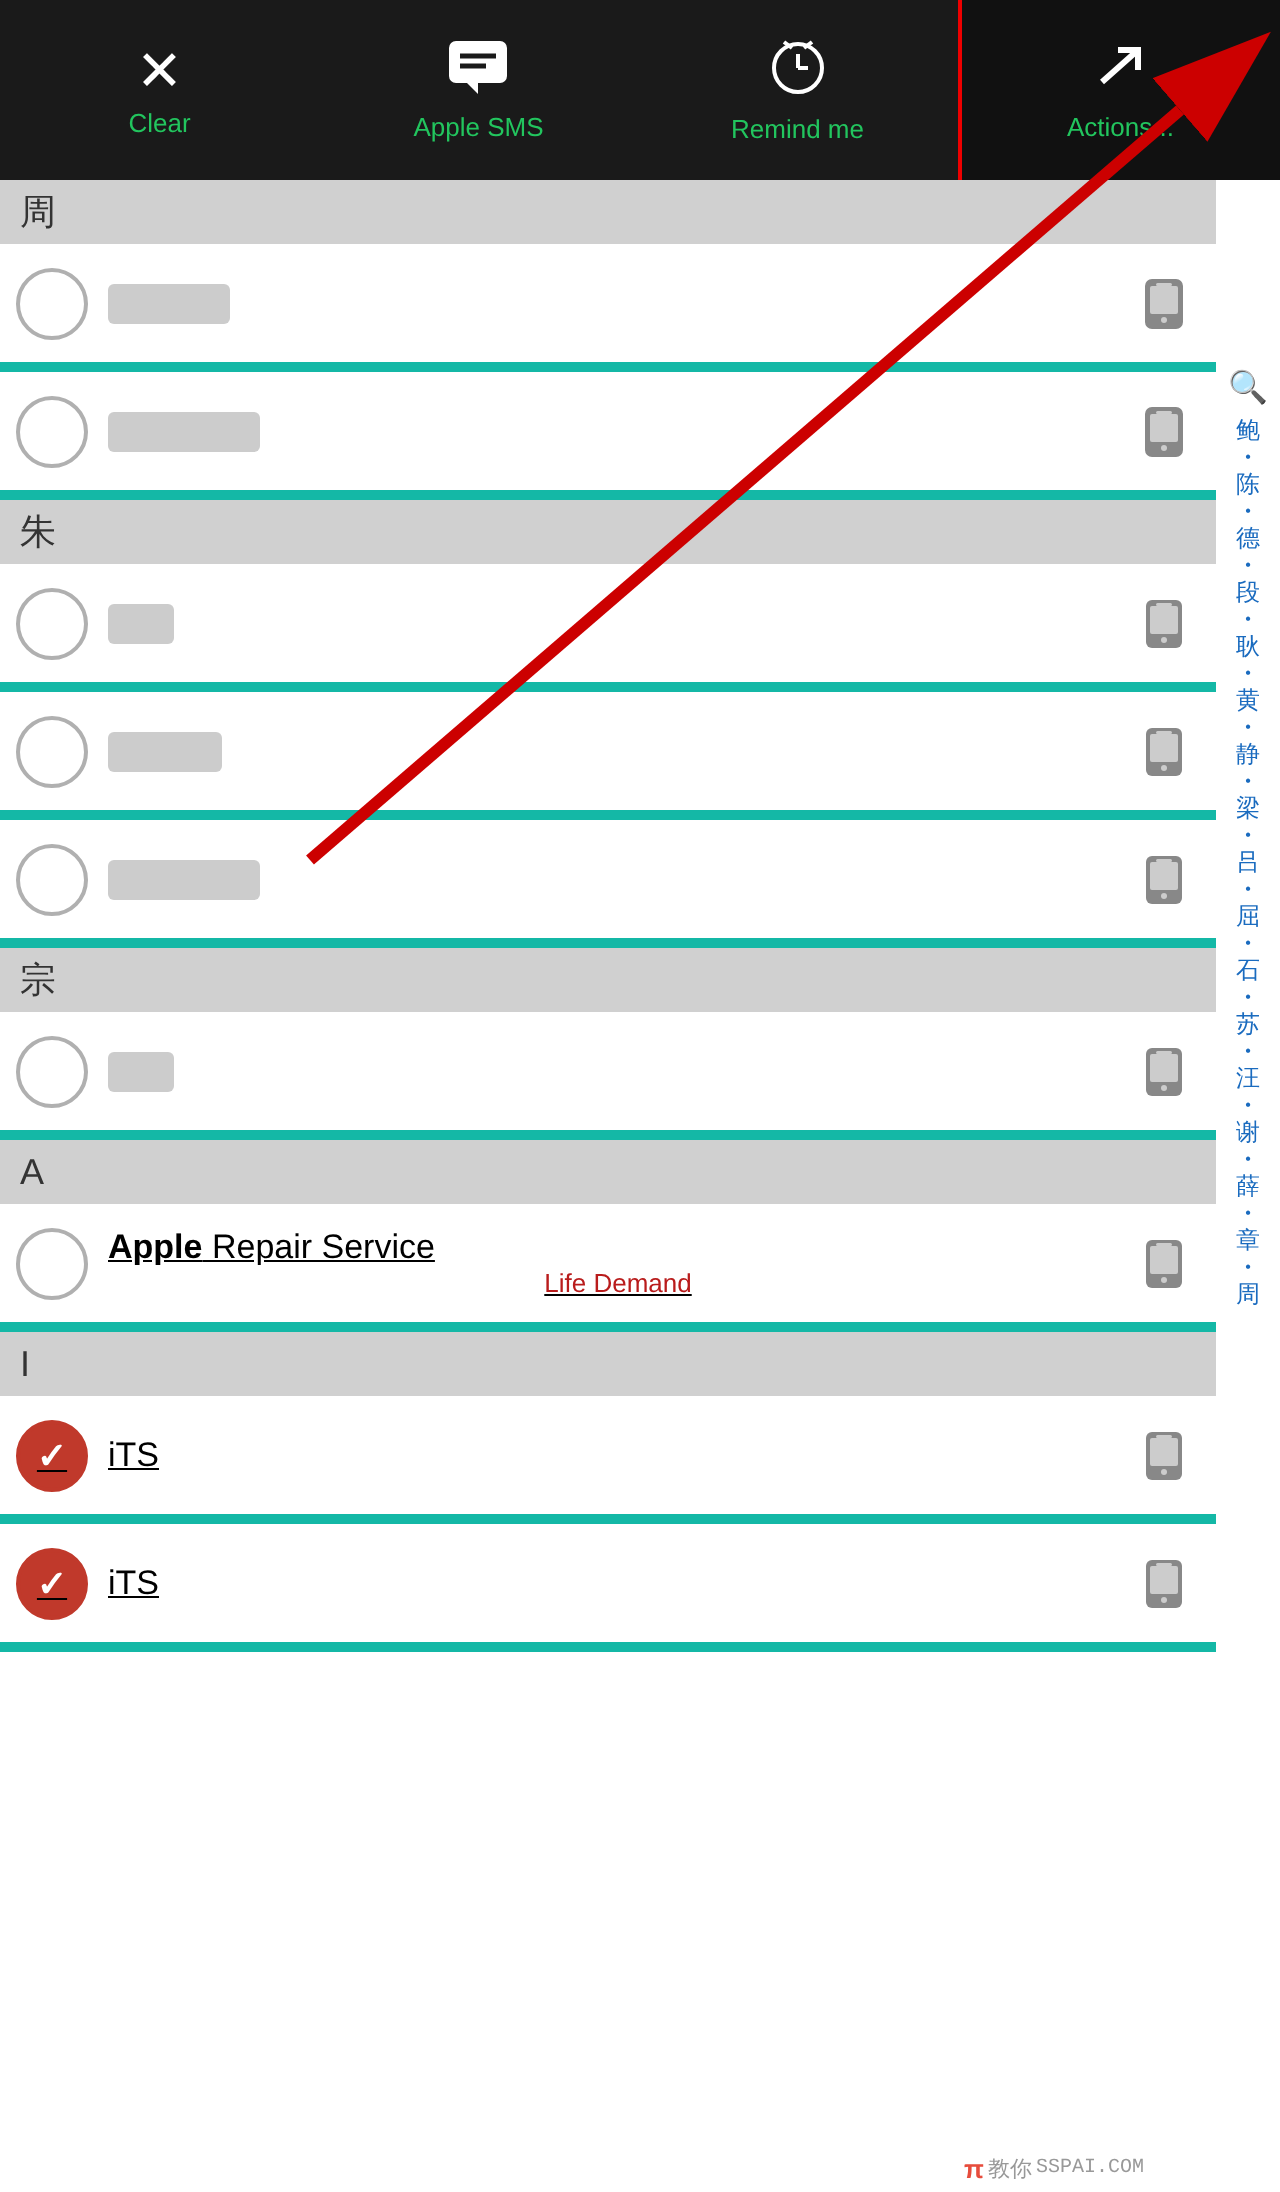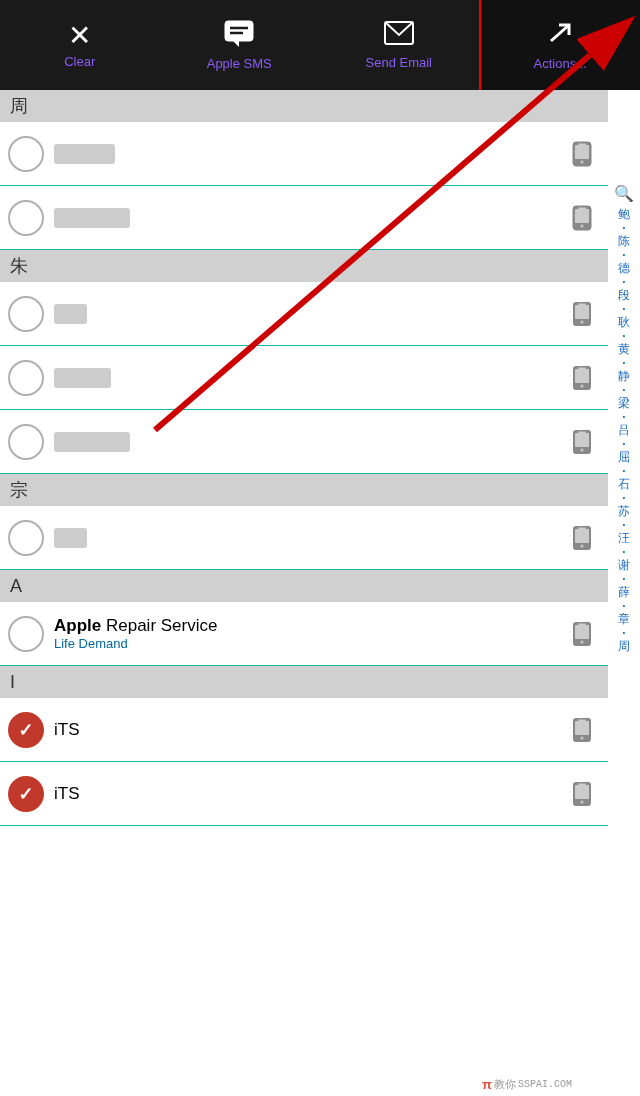--- a/index.html
+++ b/index.html
@@ -34,21 +34,21 @@
     }
     .toolbar-item:last-child {
       border-left: 1px solid #444;
     }
     .toolbar-icon {
       font-size: 28px;
       line-height: 1;
     }
     .toolbar-label {
       font-size: 13px;
-      color: #8b5cf6;
+      color: #22c55e;
     }
 
     
     .arrow-overlay {
       position: absolute;
       top: 0;
       left: 0;
       width: 640px;
       height: 1096px;
       pointer-events: none;
@@ -72,24 +72,25 @@
       color: #333;
       height: 32px;
       display: flex;
       align-items: center;
     }
 
     
     .contact-row {
       display: flex;
       align-items: center;
-      border-bottom: 1px solid #14b8a6;
+      border-bottom: 5px solid #14b8a6;
       padding: 8px 8px;
       min-height: 64px;
       background: #fff;
+      text-decoration: underline;
     }
 
     .circle-checkbox {
       width: 36px;
       height: 36px;
       border-radius: 50%;
       border: 2px solid #b0b0b0;
       margin-right: 10px;
       flex-shrink: 0;
       background: #fff;
@@ -117,21 +118,22 @@
       color: #000;
       white-space: nowrap;
       overflow: hidden;
       text-overflow: ellipsis;
     }
     .contact-name strong {
       font-weight: 700;
     }
     .contact-subtitle {
       font-size: 13px;
-      color: #0369a1;
+      color: #b91c1c;
+      text-align: center;
     }
 
     .blurred-text {
       display: inline-block;
       background: #ccc;
       border-radius: 3px;
       color: transparent;
       user-select: none;
     }
 
@@ -209,26 +211,29 @@
         <rect x="2" y="2" width="28" height="20" rx="3" fill="white" stroke="white" stroke-width="1"></rect>
         <line x1="7" y1="9" x2="25" y2="9" stroke="#1a1a1a" stroke-width="2.5"></line>
         <line x1="7" y1="14" x2="20" y2="14" stroke="#1a1a1a" stroke-width="2.5"></line>
         <polygon points="10,22 16,28 16,22" fill="white"></polygon>
       </svg>
     </span>
     <span class="toolbar-label">Apple SMS</span>
   </div>
   <div class="toolbar-item">
     <span class="toolbar-icon">
-      <svg width="32" height="26" viewBox="0 0 32 26" fill="none">
-        <rect x="2" y="2" width="28" height="22" rx="2" stroke="white" stroke-width="2" fill="none"></rect>
-        <polyline points="2,2 16,15 30,2" stroke="white" stroke-width="2" fill="none"></polyline>
+      <svg width="30" height="30" viewBox="0 0 30 30" fill="none">
+        <circle cx="15" cy="16" r="12" stroke="white" stroke-width="2" fill="none"></circle>
+        <line x1="15" y1="9" x2="15" y2="16" stroke="white" stroke-width="2"></line>
+        <line x1="15" y1="16" x2="20" y2="16" stroke="white" stroke-width="2"></line>
+        <line x1="8" y1="3" x2="12" y2="6" stroke="white" stroke-width="2"></line>
+        <line x1="22" y1="3" x2="18" y2="6" stroke="white" stroke-width="2"></line>
       </svg>
     </span>
-    <span class="toolbar-label">Send Email</span>
+    <span class="toolbar-label">Remind me</span>
   </div>
   <div class="toolbar-item" style="border-left:2px solid #e00; background:#111;">
     <span class="toolbar-icon">
       <svg width="30" height="28" viewBox="0 0 30 28" fill="none">
         <polyline points="6,22 24,6" stroke="white" stroke-width="3" fill="none"></polyline>
         <polyline points="14,6 24,6 24,16" stroke="white" stroke-width="3" fill="none"></polyline>
       </svg>
     </span>
     <span class="toolbar-label">Actions...</span>
   </div>

